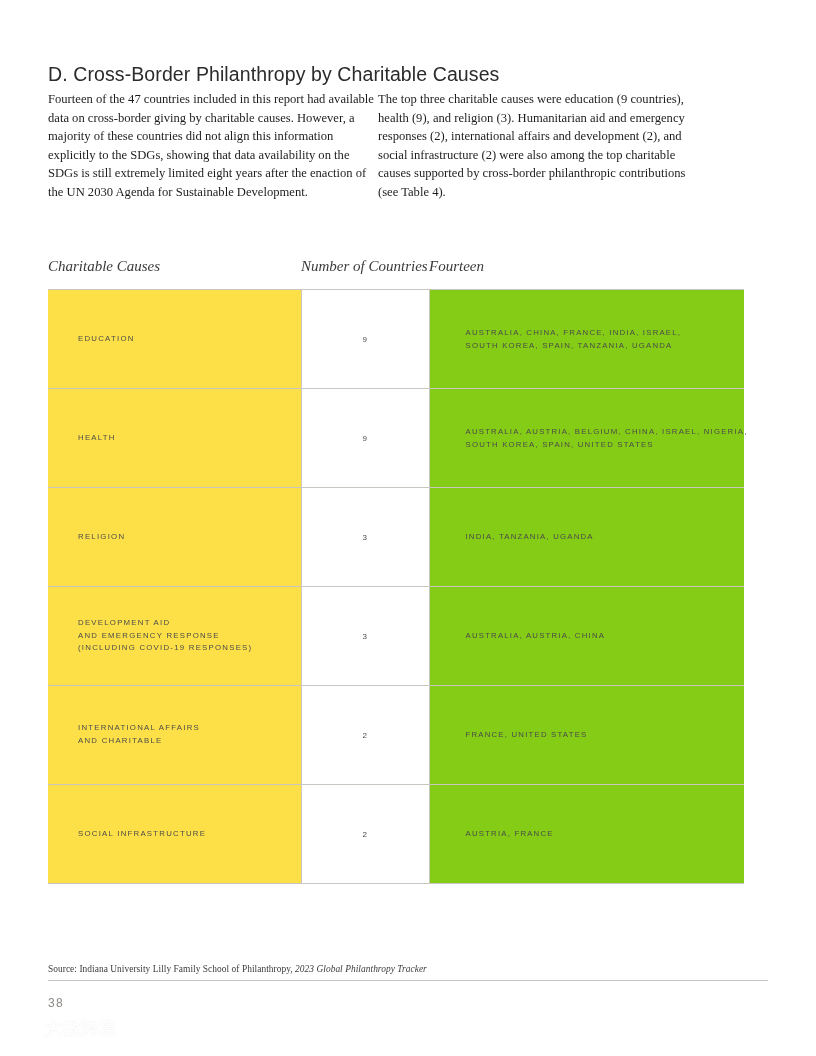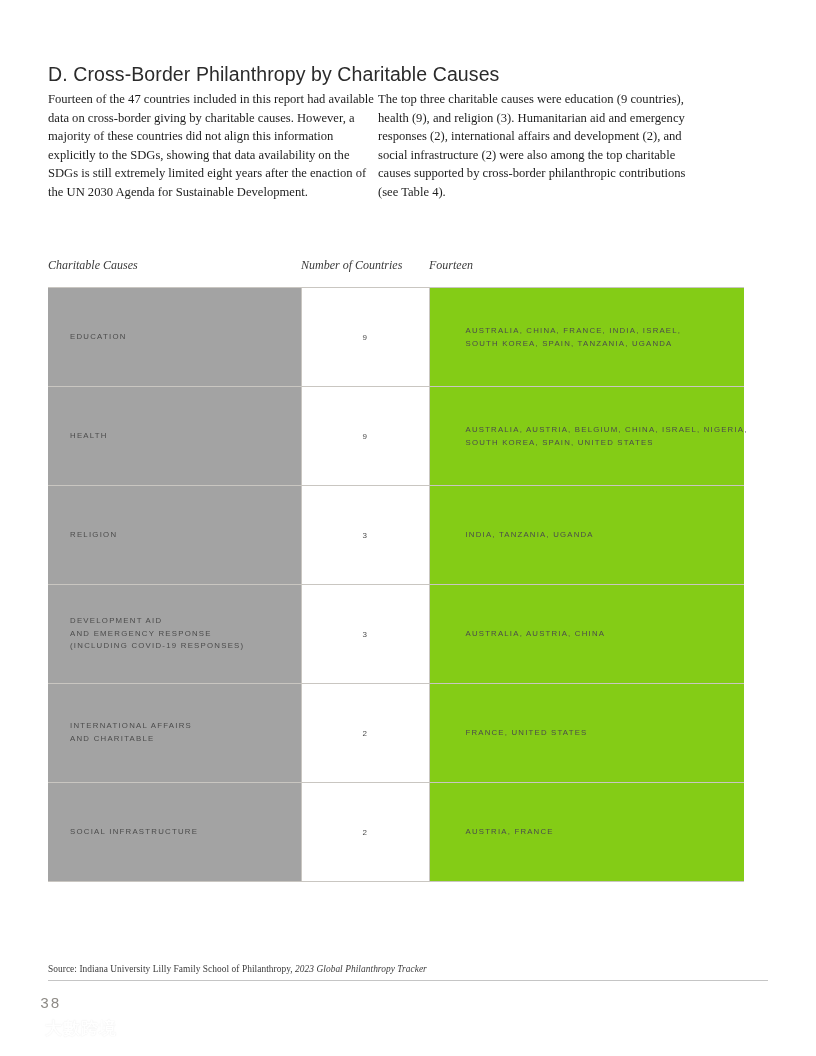--- a/index.html
+++ b/index.html
@@ -77,21 +77,21 @@
     table-layout: fixed;
   }
   table.data-table col.c1 { width: 253px; }
   table.data-table col.c2 { width: 128px; }
   table.data-table col.c3 { width: 315px; }
 
   table.data-table thead th {
     font-family: "Liberation Serif", serif;
     font-style: italic;
     font-weight: 400;
-    font-size: 12px;
+    font-size: 15px;
     color: #3a3a3a;
     text-align: left;
     padding: 0 0 14px 0;
     vertical-align: top;
     border: none;
   }
   thead th.h1 { padding-left: 22px; }
   thead th.h2 { padding-left: 8px; }
   thead th.h3 { padding-left: 20px; }
 
@@ -99,22 +99,22 @@
     height: 99px;
   }
   table.data-table tbody td {
     border-top: 1px solid #c9c6c1;
     border-bottom: 1px solid #c9c6c1;
     vertical-align: middle;
     font-family: "Liberation Sans", sans-serif;
     color: #4b4b4b;
   }
   td.cause {
-    background: #a3a3a3;
-    padding-left: 22px;
+    background: #fde047;
+    padding-left: 30px;
     padding-right: 10px;
     font-size: 7.8px;
     letter-spacing: 1.25px;
     line-height: 12.6px;
     border-right: 1px solid #c9c6c1;
   }
   td.count {
     text-align: center;
     font-size: 8px;
     letter-spacing: 0.6px;
@@ -151,24 +151,24 @@
   .footer-rule {
     position: absolute;
     left: 48px;
     top: 980px;
     width: 720px;
     height: 1px;
     background: #c5c5c5;
   }
   .page-number {
     position: absolute;
-    left: 40px;
+    left: 48px;
     top: 996px;
-    font-family: Liberation Mono, monospace;
-    font-size: 15px;
+    font-family: Liberation Sans, sans-serif;
+    font-size: 12px;
     letter-spacing: 1.4px;
     color: #8d8a85;
   }
 
   
   .watermark {
     position: absolute;
     left: 8px;
     top: 1016px;
     display: flex;

